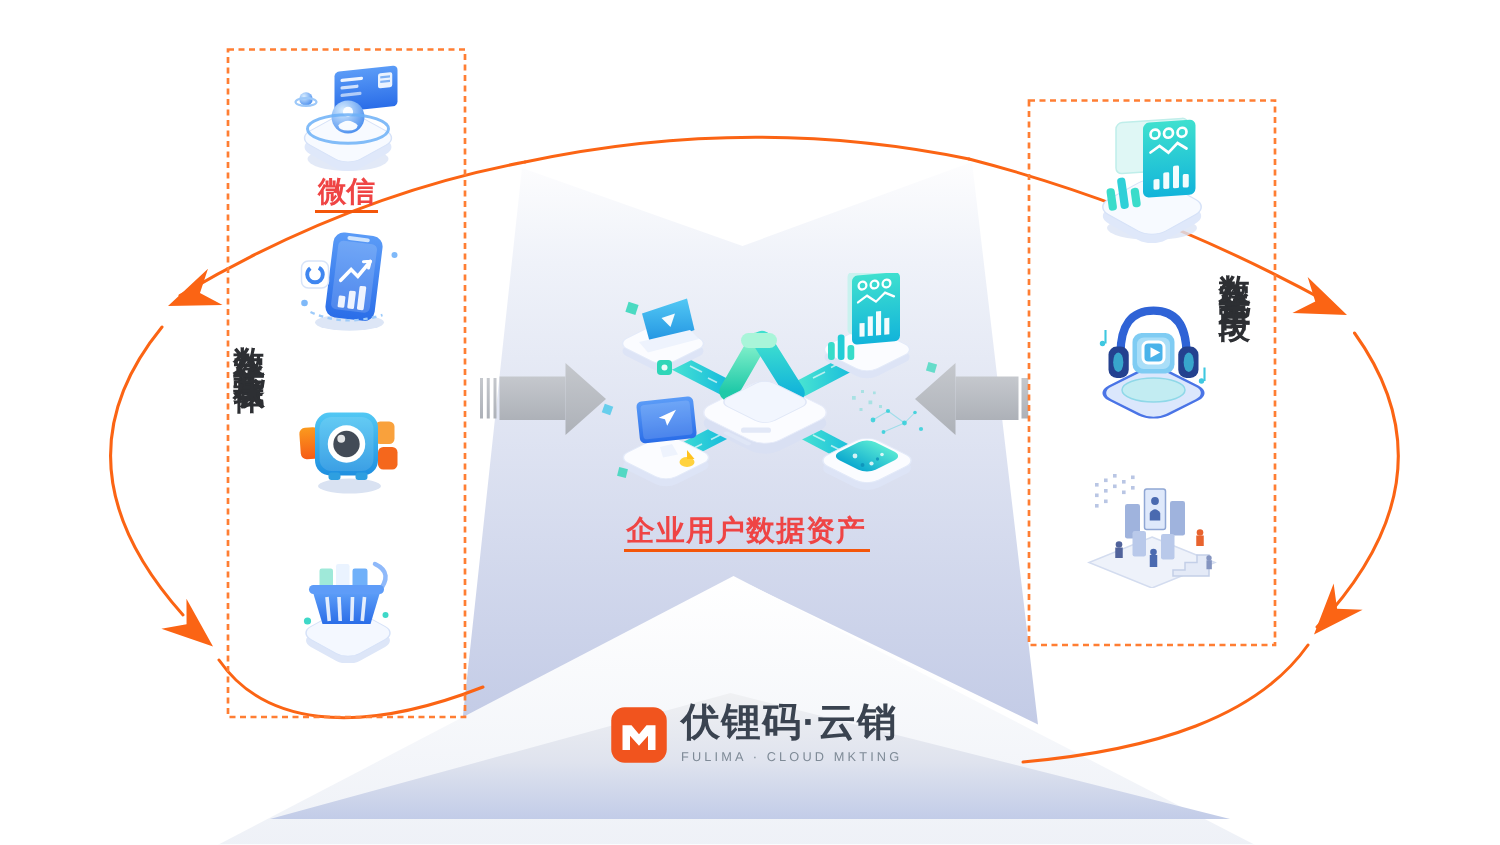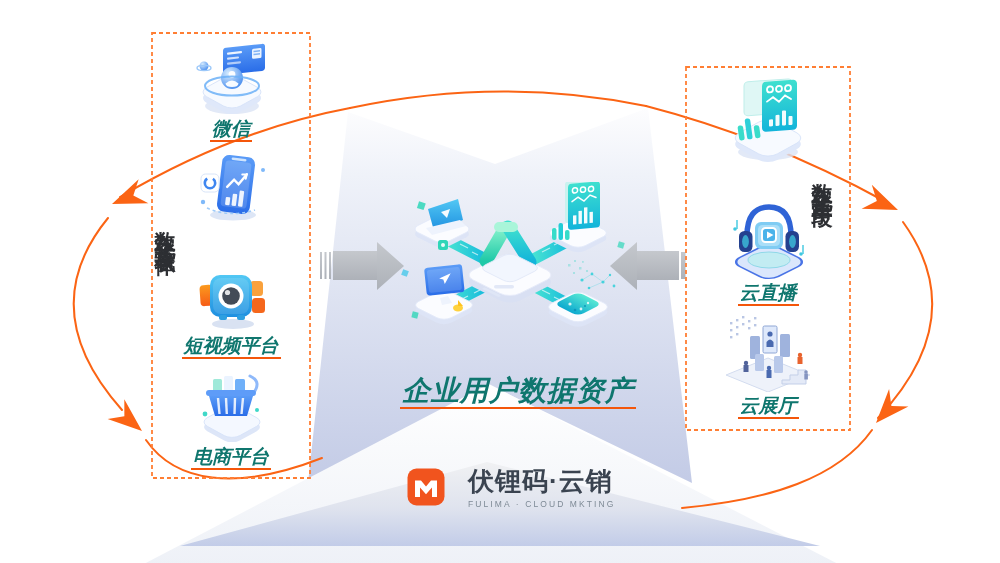--- a/index.html
+++ b/index.html
@@ -4,35 +4,35 @@
 <style>
   html,body{margin:0;padding:0;background:#fff;}
   .stage{
     position:relative;width:1000px;height:563px;overflow:hidden;background:#ffffff;
     font-family:"Liberation Sans","DejaVu Sans",sans-serif;
   }
   .abs{position:absolute;}
   svg{display:block;}
   .olabel{
     display:inline-block;
-    color:#0f766e;font-weight:700;font-style:italic;
+    color:#ef4444;font-weight:700;
     font-size:19px;line-height:1.12;
     border-bottom:2px solid #f4560a;padding:0 2px 1px;
     white-space:nowrap;
   }
   .label-row{position:absolute;text-align:center;}
   .vtitle{
     position:absolute;
     writing-mode:vertical-rl;text-orientation:upright;
     color:#2d2f33;font-weight:600;font-size:21px;letter-spacing:4px;
     line-height:1;
   }
   .center-label-row{position:absolute;left:400px;top:344px;width:195px;text-align:center;}
-  .center-label-row .olabel{font-size:28px;letter-spacing:1px;margin-top:31px;}
-  .logo{position:absolute;left:407px;top:468px;display:flex;align-items:flex-start;gap:23px;}
+  .center-label-row .olabel{font-size:19px;letter-spacing:1px;}
+  .logo{position:absolute;left:407px;top:468px;display:flex;align-items:flex-end;gap:9px;}
   .logo-text{display:flex;flex-direction:column;justify-content:center;}
   .logo-name{font-size:26px;line-height:1.05;font-weight:800;color:#3a4350;letter-spacing:1px;white-space:nowrap;}
   .logo-tagline{font-size:8.5px;letter-spacing:2.1px;color:#7e8a96;font-weight:400;margin-top:4px;white-space:nowrap;}
 </style>
 </head>
 <body>
 
 <div class="stage">
 
   <svg width="0" height="0" style="position:absolute" aria-hidden="true">
@@ -190,23 +190,20 @@
     <rect x="53" y="15" width="13" height="15" rx="3.5" fill="#f9a13c"></rect>
     <rect x="55" y="32" width="13" height="15" rx="3.5" fill="#f5671c"></rect>
     <rect x="13" y="9" width="42" height="42" rx="10" fill="url(#g-sky)"></rect>
     <rect x="16" y="12" width="36" height="36" rx="8" fill="#ffffff" opacity="0.12"></rect>
     <circle cx="34" cy="30" r="12.5" fill="#ffffff"></circle>
     <circle cx="34" cy="30" r="8.8" fill="#434b57"></circle>
     <circle cx="30.5" cy="26.5" r="2.6" fill="#ffffff" opacity="0.85"></circle>
     <rect x="22" y="49" width="8" height="5" rx="2" fill="#2e9fe0"></rect>
     <rect x="40" y="49" width="8" height="5" rx="2" fill="#2e9fe0"></rect>
   </svg>
-  <div class="label-row" style="left:152px;top:335px;width:158px">
-    <span class="olabel">短视频平台</span>
-  </div>
 
   <svg class="abs" style="left:193px;top:370px" width="78" height="72" viewBox="0 0 78 72">
     <g transform="translate(39,57) scale(1,0.55) rotate(45)">
         <rect x="-23" y="-23" width="46" height="46" rx="11" fill="#dde6f8"></rect>
       </g>
     <g transform="translate(39,52) scale(1,0.55) rotate(45)">
         <rect x="-23" y="-23" width="46" height="46" rx="11" fill="#f4f8ff" stroke="#d6e2f8"></rect>
       </g>
     <rect x="20" y="9" width="9" height="14" rx="1.5" fill="#9fe9d9"></rect>
     <rect x="31" y="6" width="9" height="17" rx="1.5" fill="#eaf3ff"></rect>
@@ -216,23 +213,20 @@
     <path d="M16,26 L60,26 L54,46 L22,46 Z" fill="url(#g-blue)"></path>
     <g stroke="#ffffff" stroke-width="2.4" opacity="0.85">
       <line x1="25" y1="28" x2="26.5" y2="44"></line>
         <line x1="33" y1="28" x2="33.8" y2="44"></line>
       <line x1="42" y1="28" x2="41.5" y2="44"></line>
         <line x1="50" y1="28" x2="48.5" y2="44"></line>
     </g>
     <circle cx="12" cy="44" r="2.4" fill="#3fd8c8"></circle>
     <circle cx="64" cy="40" r="2" fill="#3fd8c8"></circle>
   </svg>
-  <div class="label-row" style="left:152px;top:446px;width:158px">
-    <span class="olabel">电商平台</span>
-  </div>
 
   <div class="vtitle" style="left:812px;top:166px">数字化运营手段</div>
 
   <svg class="abs" style="left:722px;top:74px" width="92" height="92" viewBox="0 0 92 92">
     <ellipse cx="46" cy="78" rx="30" ry="8" fill="#dbe4f5" opacity="0.8"></ellipse>
     <g transform="translate(46,70) scale(1,0.55) rotate(45)">
         <rect x="-27" y="-27" width="54" height="54" rx="13" fill="#dfe8fa"></rect>
       </g>
     <g transform="translate(46,64) scale(1,0.55) rotate(45)">
         <rect x="-27" y="-27" width="54" height="54" rx="13" fill="#f7faff" stroke="#d6e2f8"></rect>
@@ -272,23 +266,20 @@
     <rect x="58.5" y="35" width="13.5" height="21" rx="5.5" fill="#24418f"></rect>
     <ellipse cx="18.5" cy="45.5" rx="3.4" ry="6.5" fill="#3fc8e0" opacity="0.75"></ellipse>
     <ellipse cx="65.5" cy="45.5" rx="3.4" ry="6.5" fill="#3fc8e0" opacity="0.75"></ellipse>
     <g fill="#3fc8e0">
       <circle cx="8" cy="33" r="1.8"></circle>
         <rect x="9.3" y="24" width="1.4" height="9"></rect>
       <circle cx="74" cy="58" r="1.8"></circle>
         <rect x="75.3" y="49" width="1.4" height="9"></rect>
     </g>
   </svg>
-  <div class="label-row" style="left:686px;top:282px;width:164px">
-    <span class="olabel">云直播</span>
-  </div>
 
   <svg class="abs" style="left:722px;top:306px" width="92" height="86" viewBox="0 0 92 86">
     <polygon points="46,52 88,69 46,86 4,69" fill="#eef2fa" stroke="#d3dcef"></polygon>
     <g fill="#b9c6e4">
       <rect x="8" y="16" width="2.4" height="2.4"></rect>
         <rect x="14" y="13" width="2.4" height="2.4"></rect>
         <rect x="20" y="10" width="2.4" height="2.4"></rect>
       <rect x="8" y="23" width="2.4" height="2.4"></rect>
         <rect x="14" y="20" width="2.4" height="2.4"></rect>
         <rect x="20" y="17" width="2.4" height="2.4"></rect>
@@ -311,23 +302,20 @@
       <circle cx="24" cy="57" r="2.2" fill="#51639b"></circle>
         <path d="M21.5,59 h5 v7 h-5 Z" fill="#51639b"></path>
       <circle cx="78" cy="49" r="2.2" fill="#e8632e"></circle>
         <path d="M75.5,51 h5 v7 h-5 Z" fill="#e8632e"></path>
       <circle cx="47" cy="62" r="2.2" fill="#4a6ab0"></circle>
         <path d="M44.5,64 h5 v8 h-5 Z" fill="#4a6ab0"></path>
       <circle cx="84" cy="66" r="1.8" fill="#8494c0"></circle>
         <path d="M82.3,67.5 h3.6 v6 h-3.6 Z" fill="#8494c0"></path>
     </g>
   </svg>
-  <div class="label-row" style="left:686px;top:395px;width:164px">
-    <span class="olabel">云展厅</span>
-  </div>
 
   <svg class="abs" style="left:382px;top:182px" width="256" height="170" viewBox="0 0 256 170">
 
     <g>
       <polygon points="105,71.5 64,50.5 64,63.5 105,84.5" fill="url(#g-band)"></polygon>
       <polygon points="150,71.5 190,50.5 190,63.5 150,84.5" fill="url(#g-band)"></polygon>
       <polygon points="105,96.5 64,117.5 64,130.5 105,109.5" fill="url(#g-band)"></polygon>
       <polygon points="150,96.5 190,117.5 190,130.5 150,109.5" fill="url(#g-band)"></polygon>
       <g stroke="#ffffff" stroke-width="1.2" opacity="0.65">
         <line x1="78" y1="62" x2="86" y2="66"></line>

